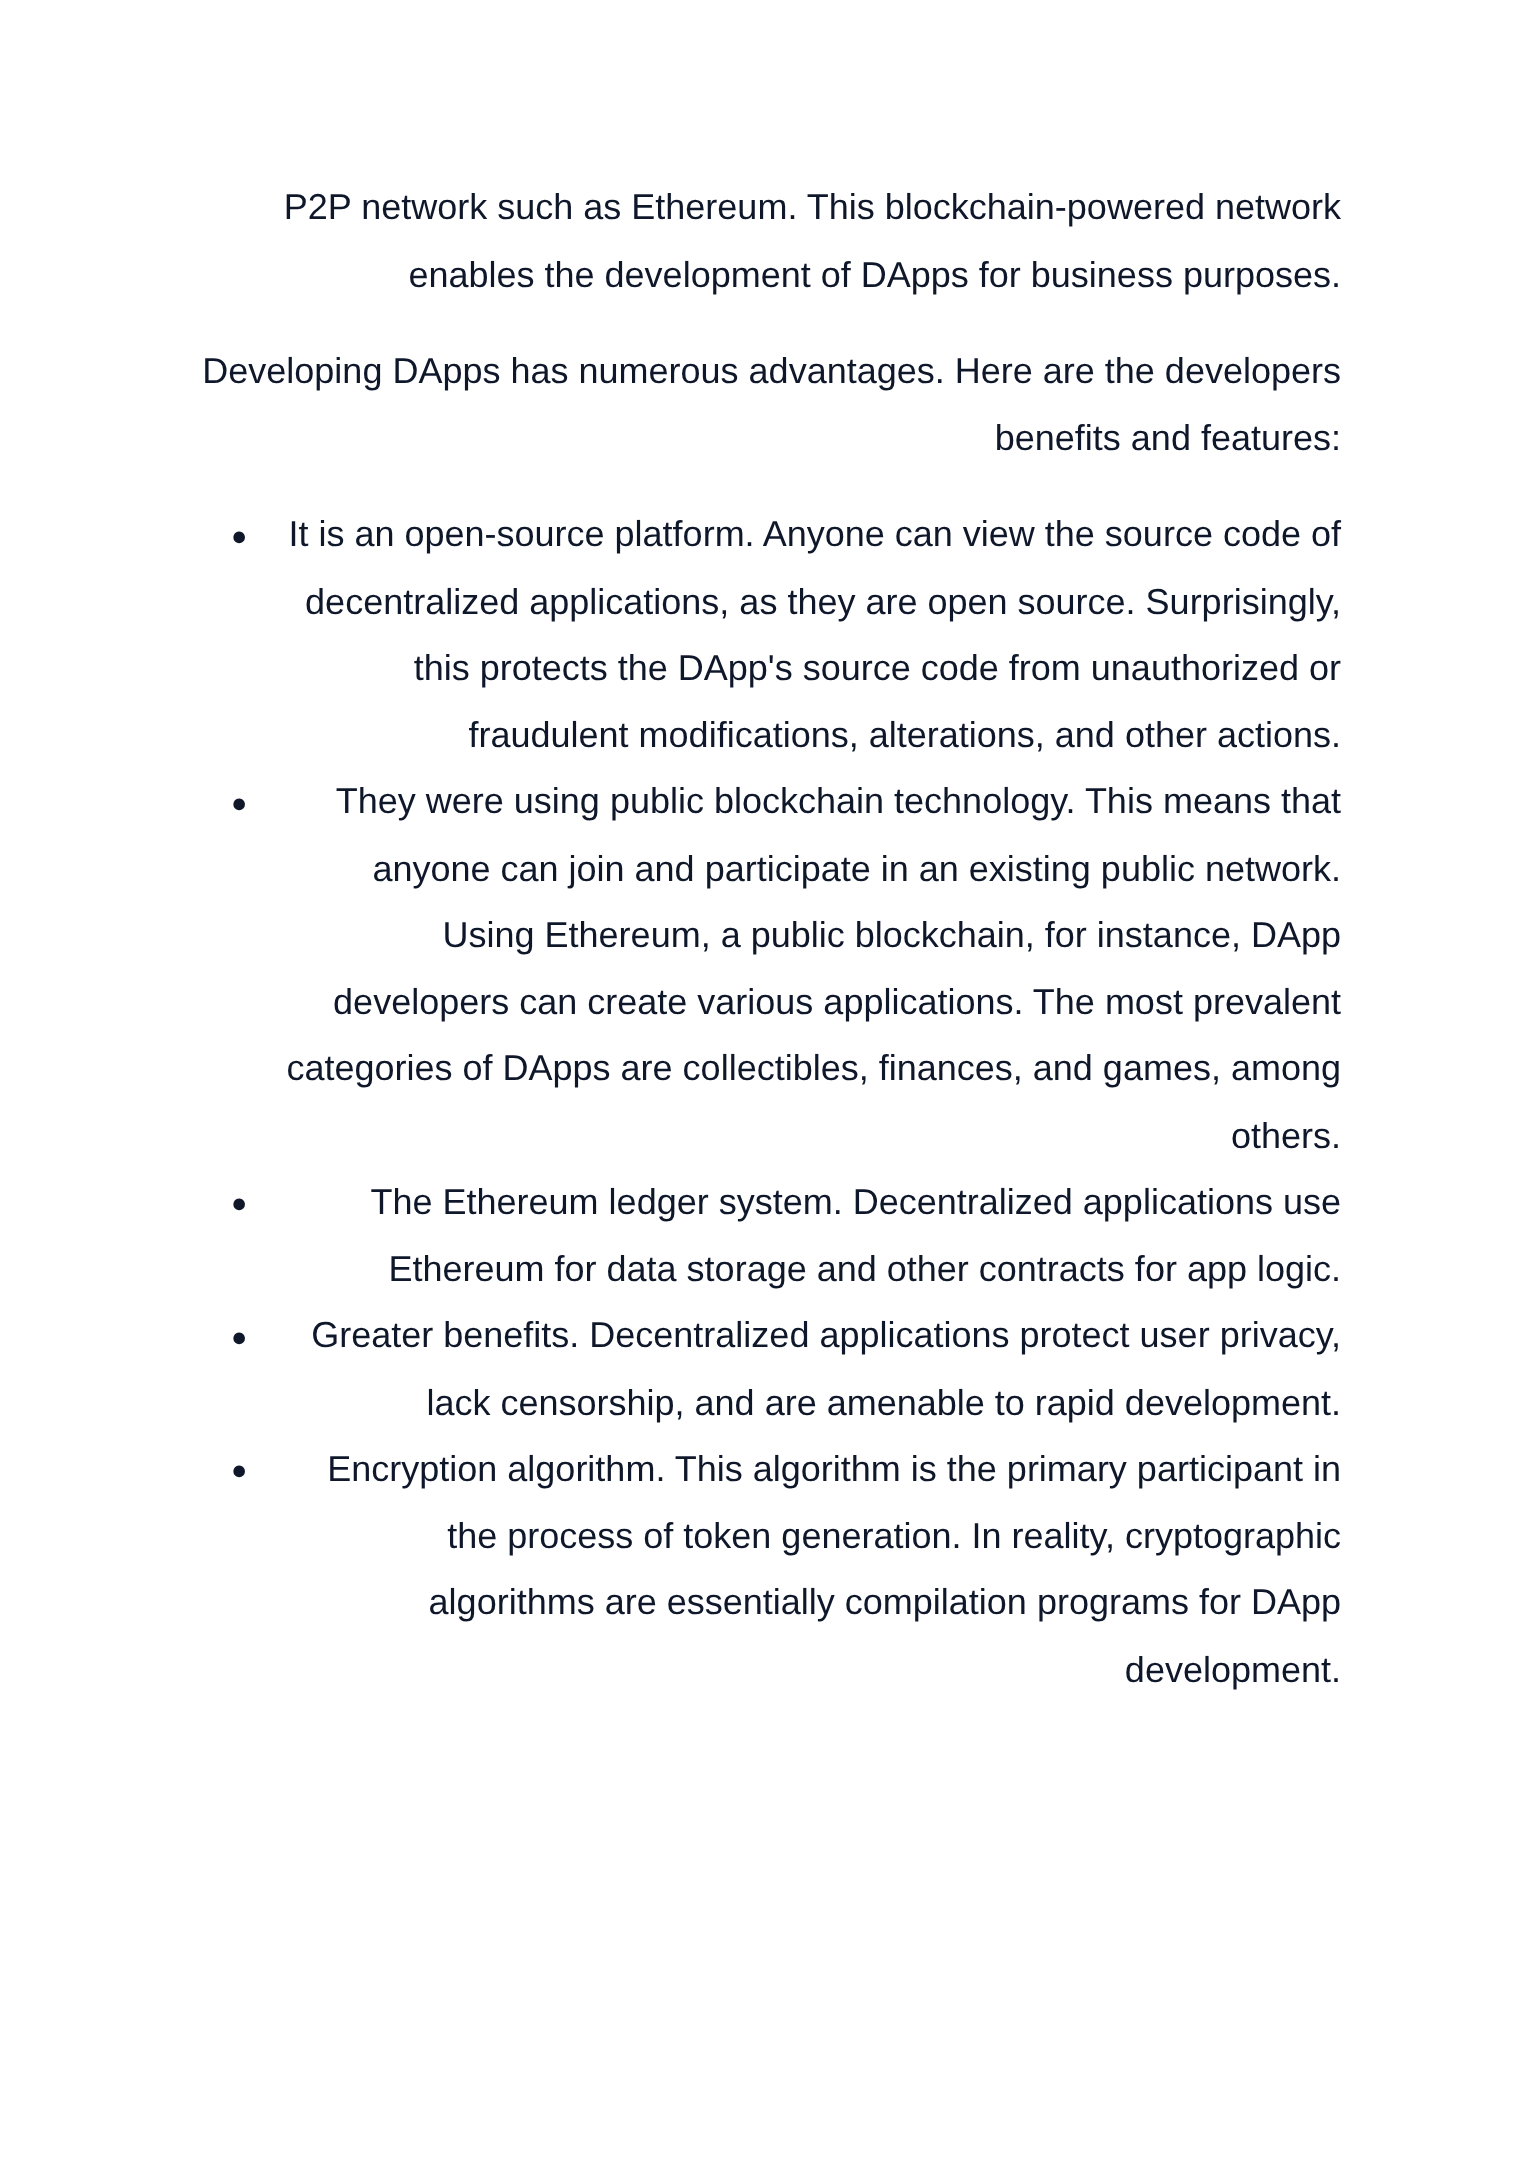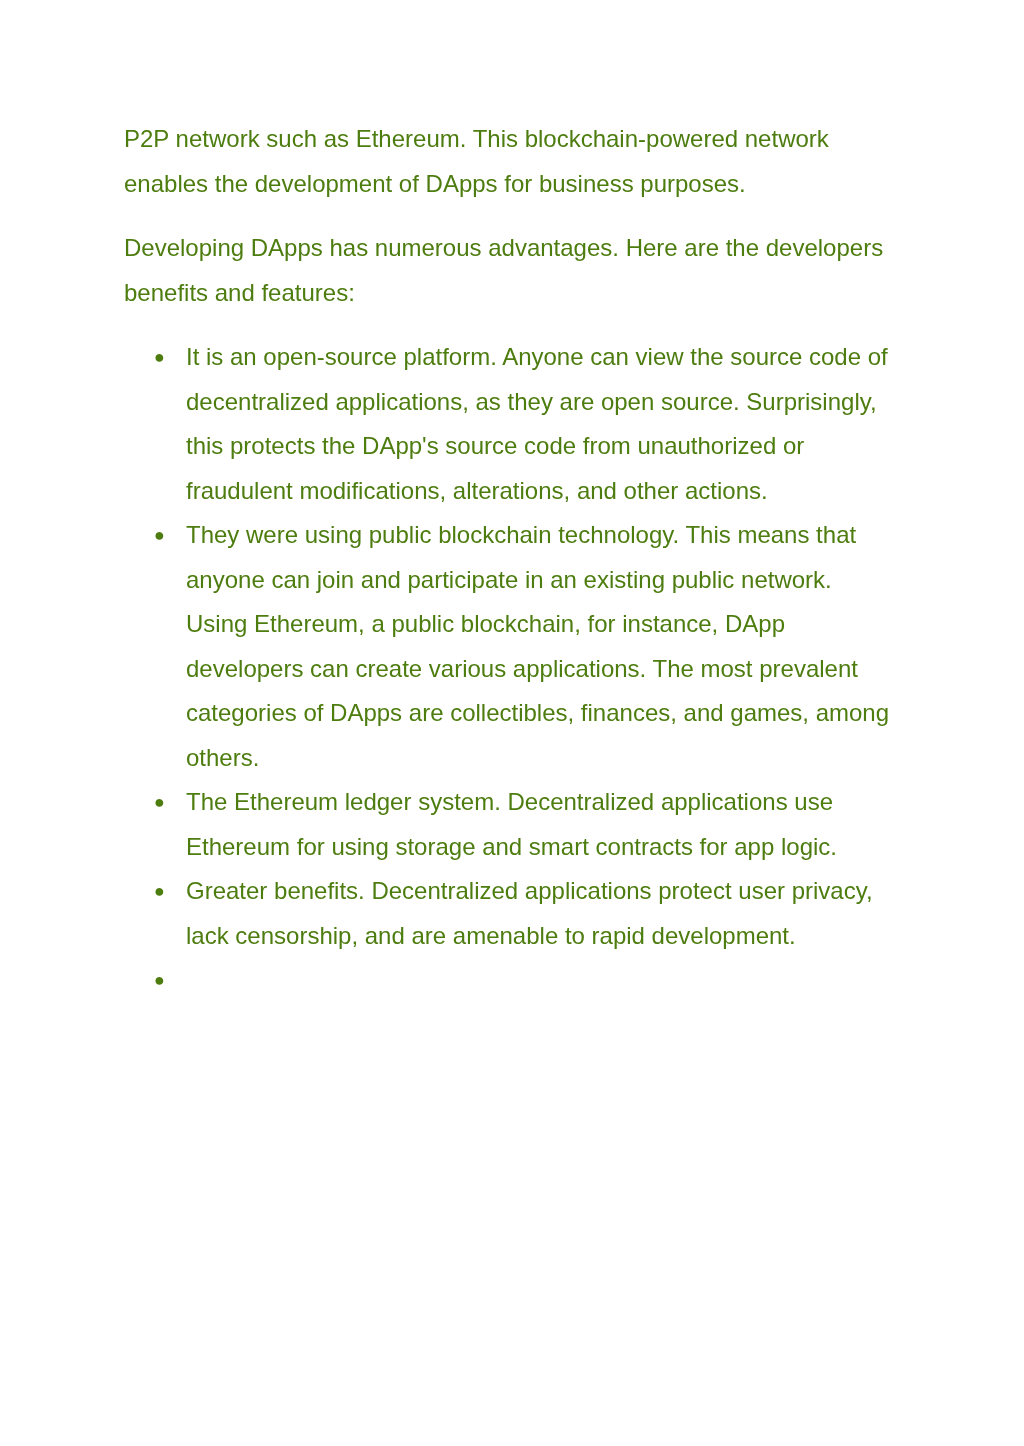--- a/index.html
+++ b/index.html
@@ -1,20 +1,20 @@
 <!DOCTYPE html>
 <html><head>
   <meta charset="utf-8">
   <style>
     html, body { margin: 0; padding: 0; background: #ffffff; }
     body { width: 1024px; height: 1446px; position: relative; overflow: hidden; }
     .page {
       position: absolute; left: 124px; top: 117px; width: 770px;
       font-family: "Liberation Sans", sans-serif;
-      font-size: 24px; line-height: 44.5px; color: #4d7c0f;
+      font-size: 24px; line-height: 44.5px; color: #0f172a; text-align: right;
     }
     p { margin: 0; }
     p.p1 { margin-bottom: 20px; }
     p.p2 { margin-bottom: 20px; }
     ul { margin: 0; padding: 0; list-style: none; }
     li { position: relative; padding-left: 62px; }
     li .bullet {
       position: absolute; left: 30px; top: 0; font-size: 18px; line-height: 44.5px;
     }
   </style>
@@ -28,23 +28,24 @@
     <li>
       <span class="bullet">●</span>
       <span>It is an open-source platform. Anyone can view the source code of decentralized applications, as they are open source. Surprisingly, this protects the DApp's source code from unauthorized or fraudulent modifications, alterations, and other actions.</span>
     </li>
     <li>
       <span class="bullet">●</span>
       <span>They were using public blockchain technology. This means that anyone can join and participate in an existing public network. Using Ethereum, a public blockchain, for instance, DApp developers can create various applications. The most prevalent categories of DApps are collectibles, finances, and games, among others.</span>
     </li>
     <li>
       <span class="bullet">●</span>
-      <span>The Ethereum ledger system. Decentralized applications use Ethereum for using storage and smart contracts for app logic.</span>
+      <span>The Ethereum ledger system. Decentralized applications use Ethereum for data storage and other contracts for app logic.</span>
     </li>
     <li>
       <span class="bullet">●</span>
       <span>Greater benefits. Decentralized applications protect user privacy, lack censorship, and are amenable to rapid development.</span>
     </li>
     <li>
       <span class="bullet">●</span>
+      <span>Encryption algorithm. This algorithm is the primary participant in the process of token generation. In reality, cryptographic algorithms are essentially compilation programs for DApp development.</span>
     </li>
   </ul>
 </div>
 
 </body></html>

